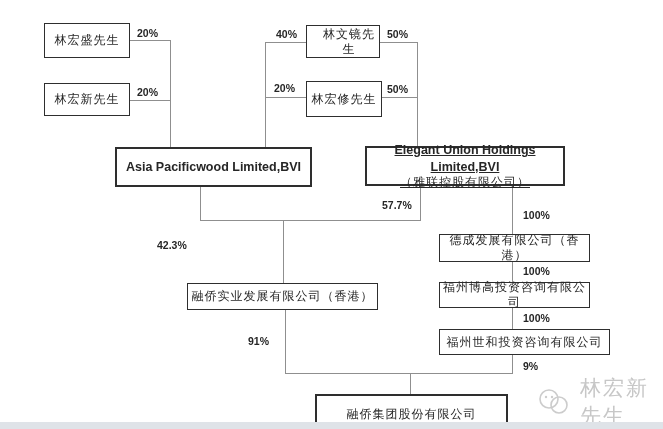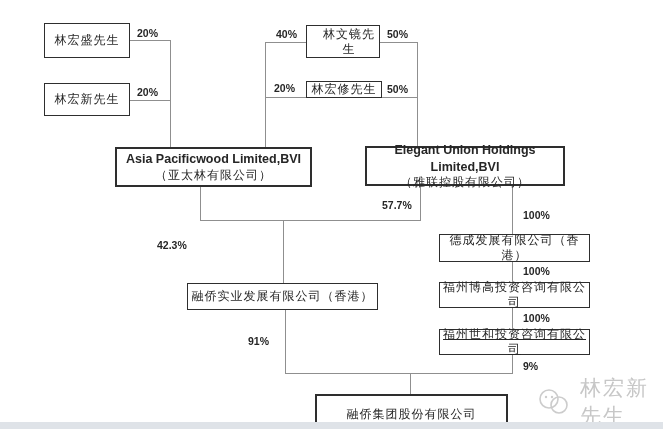--- a/index.html
+++ b/index.html
@@ -99,40 +99,39 @@
 
   <div class="box" style="left:44px;top:23px;width:86px;height:35px;">
     <span class="cn">林宏盛先生</span>
   </div>
   <div class="box" style="left:44px;top:83px;width:86px;height:33px;">
     <span class="cn">林宏新先生</span>
   </div>
   <div class="box" style="left:306px;top:25px;width:74px;height:33px;padding-left:12px;">
     <span class="cn">林文镜先生</span>
   </div>
-  <div class="box" style="left:306px;top:81px;width:76px;height:17px;">
+  <div class="box" style="left:306px;top:81px;width:76px;height:36px;">
     <span class="cn">林宏修先生</span>
   </div>
 
   <div class="box thick" style="left:115px;top:147px;width:197px;height:40px;">
     <span class="en">Asia Pacificwood Limited,BVI</span>
-    <span class="cn">（亚太林有限公司）</span>
   </div>
-  <div class="box thick" style="left:365px;top:146px;width:200px;height:40px;">
+  <div class="box thick" style="left:365px;top:146px;width:200px;height:40px;text-decoration:underline;">
     <span class="en">Elegant Union Holdings Limited,BVI</span>
     <span class="cn">（雅联控股有限公司）</span>
   </div>
 
   <div class="box" style="left:439px;top:234px;width:151px;height:28px;">
     <span class="cn">德成发展有限公司（香港）</span>
   </div>
   <div class="box" style="left:439px;top:282px;width:151px;height:26px;">
     <span class="cn">福州博高投资咨询有限公司</span>
   </div>
-  <div class="box" style="left:439px;top:329px;width:151px;height:26px;text-decoration:underline;">
+  <div class="box" style="left:439px;top:329px;width:171px;height:26px;">
     <span class="cn">福州世和投资咨询有限公司</span>
   </div>
 
   <div class="box" style="left:187px;top:283px;width:191px;height:27px;">
     <span class="cn">融侨实业发展有限公司（香港）</span>
   </div>
   <div class="box thick" style="left:315px;top:394px;width:193px;height:41px;">
     <span class="cn">融侨集团股份有限公司</span>
   </div>
 

